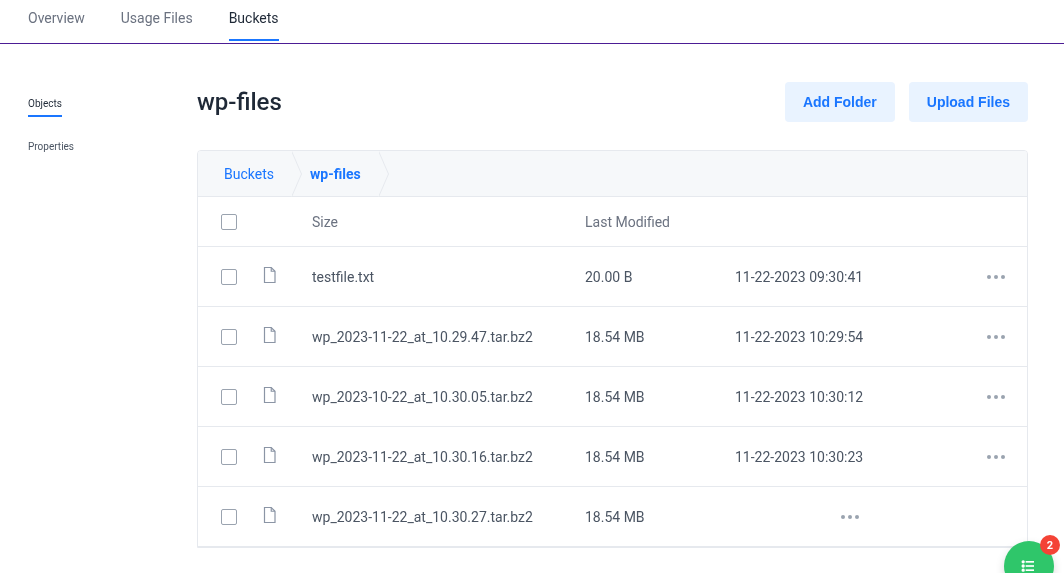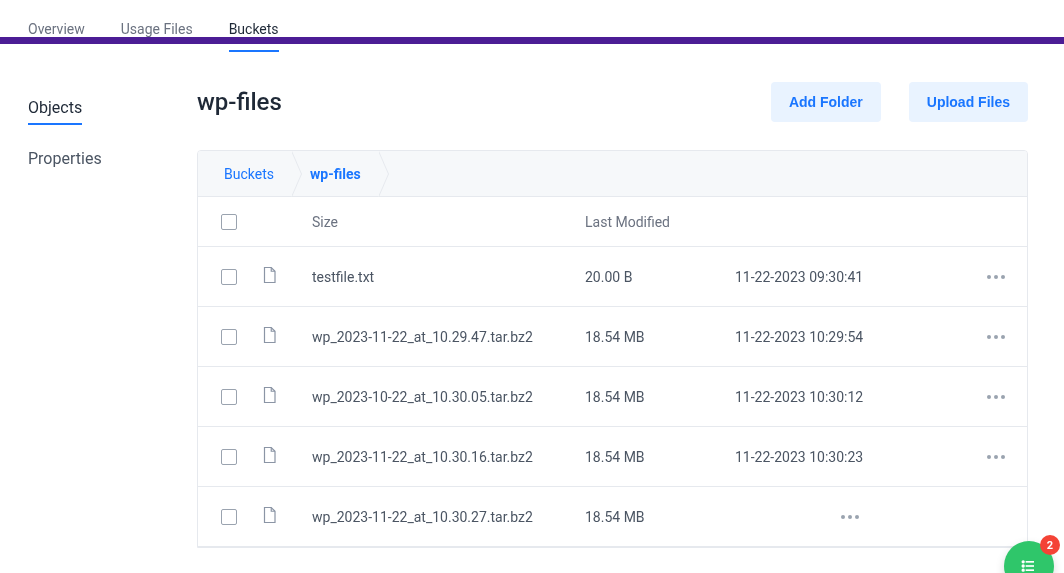--- a/index.html
+++ b/index.html
@@ -9,24 +9,24 @@
       color: #3c4858;
       font-size: 14px;
       width: 1064px;
       height: 573px;
       overflow: hidden;
       position: relative;
     }
     .top-tabs {
       display: flex;
       gap: 36px;
-      padding: 8px 28px;
-      border-bottom: 7px solid #4c1d95;
+      padding: 2px 28px;
+      border-bottom: 1px solid #4c1d95;
       height: 44px;
-      align-items: flex-start;
+      align-items: flex-end;
     }
     .top-tab {
       color: #6b7280;
       font-size: 14px;
       cursor: pointer;
       height: 44px;
       display: flex;
       align-items: center;
       border-bottom: 2px solid transparent;
     }
@@ -36,21 +36,21 @@
     }
     .layout {
       display: flex;
     }
     .side-nav {
       width: 197px;
       padding: 44px 28px 0 28px;
     }
     .side-item {
       color: #4b5563;
-      font-size: 16px;
+      font-size: 10px;
       padding: 10px 0;
       cursor: pointer;
       display: inline-block;
     }
     .side-item.active {
       color: #1f2937;
       border-bottom: 2px solid #1a76ff;
       padding-bottom: 6px;
       margin-bottom: 14px;
     }
@@ -64,21 +64,21 @@
       align-items: center;
       margin-bottom: 28px;
     }
     .page-title {
       font-size: 24px;
       font-weight: 500;
       color: #1f2937;
     }
     .actions {
       display: flex;
-      gap: 28px;
+      gap: 14px;
     }
     .btn {
       background: #e9f3ff;
       color: #1a76ff;
       font-weight: 600;
       font-size: 14px;
       border: none;
       border-radius: 4px;
       padding: 12px 18px;
       cursor: pointer;

